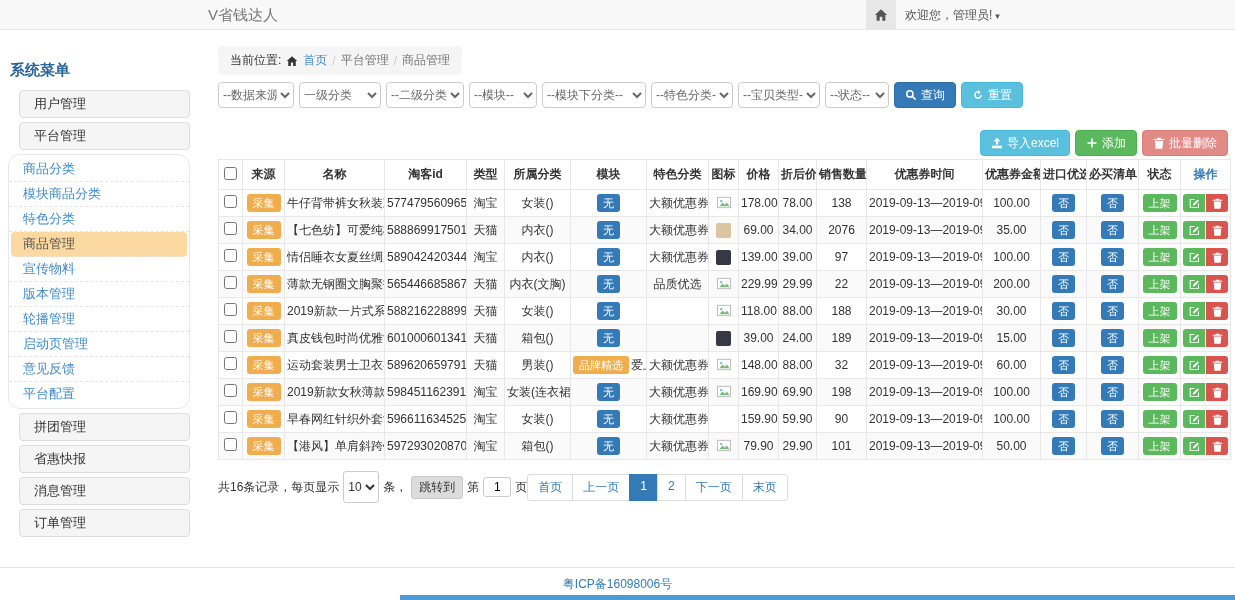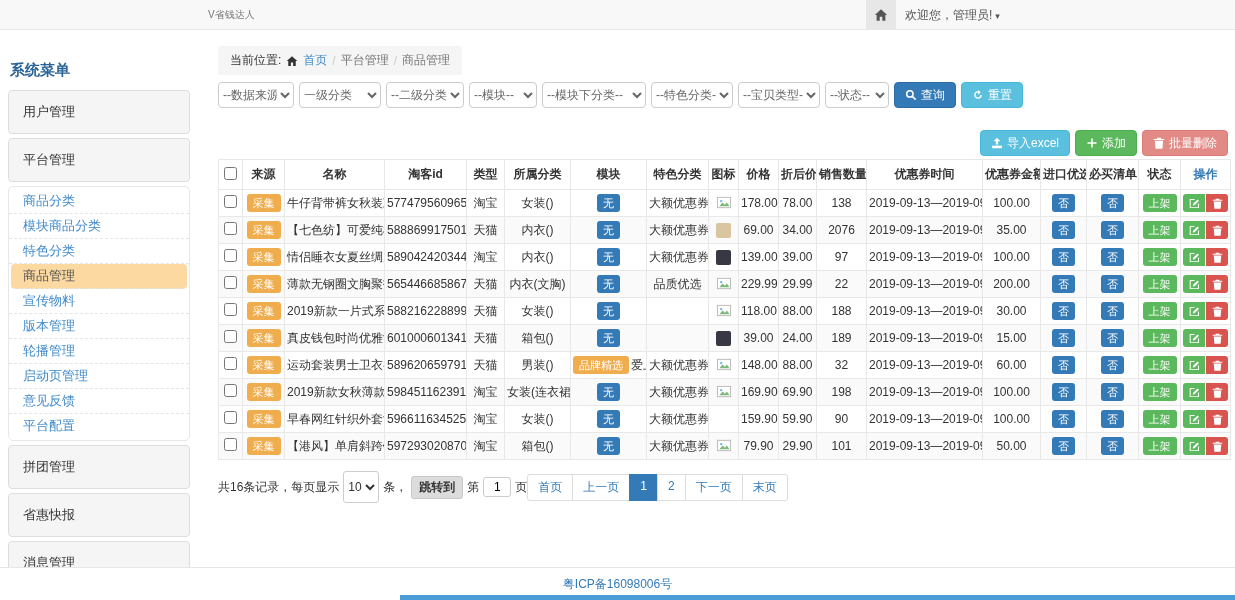--- a/index.html
+++ b/index.html
@@ -4,30 +4,30 @@
 <title>V省钱达人</title>
 <style>
   * { box-sizing: border-box; }
   html,body { width:1235px; height:600px; margin:0; overflow:hidden;
     font-family:"Liberation Sans","DejaVu Sans",sans-serif; background:#fff; position:relative; }
   .ic { display:inline-flex; align-items:center; vertical-align:-1px; }
   .ic svg { display:block; }
 
   
   .topbar { position:absolute; top:0; left:0; right:0; height:30px; background:#f8f8f8; border-bottom:1px solid #e7e7e7; z-index:4; }
-  .topbar-title { position:absolute; left:208px; top:0; line-height:30px; font-size:10px; color:#777; }
+  .topbar-title { position:absolute; left:208px; top:0; line-height:30px; font-size:15px; color:#777; }
   .topbar-home { position:absolute; left:866px; top:0; width:30px; height:29px; background:#e7e7e7; display:flex; align-items:center; justify-content:center; color:#555; cursor:pointer; }
   .topbar-user { position:absolute; left:905px; top:0; line-height:30px; font-size:12px; color:#555; cursor:pointer; }
   .caret-txt { font-size:9px; color:#555; margin-left:3px; }
 
   
   .sidebar { position:absolute; left:8px; top:55px; width:182px; bottom:33px; overflow:hidden; }
   .sidebar-header { color:#2a6496; font-weight:bold; font-size:15px; margin:6px 0 10px 2px; }
-  .menu-parent { background:#f5f5f5; border:1px solid #ddd; border-radius:4px; padding:12px 14px; font-size:13px; color:#333; margin-bottom:4px; line-height:18px; cursor:pointer; }
-  .menu-subpanel { background:#fff; border:1px solid #e7e7e7; border-radius:5px; margin-bottom:4px; padding:2px 0; }
+  .menu-parent { background:#f5f5f5; border:1px solid #ddd; border-radius:4px; padding:4px 14px; font-size:13px; color:#333; margin-bottom:4px; line-height:18px; cursor:pointer;margin-left:11px; }
+  .menu-subpanel { background:#fff; border:1px solid #e7e7e7; border-radius:12px; margin-bottom:4px; padding:2px 0; }
   .menu-sub { padding:4px 14px; font-size:13px; line-height:16px; color:#428bca; border-bottom:1px dashed #e5e5e5; cursor:pointer; }
   .menu-sub:last-child { border-bottom:none; }
   .menu-sub.active { background:#fcd9a0; border-radius:4px; color:#555; margin:0 2px; padding-left:12px; }
 
   
   .main { position:absolute; left:218px; top:46px; width:1010px; }
   .breadcrumb { display:inline-flex; align-items:center; gap:5px; background:#f5f5f5; border-radius:4px; padding:6px 12px; font-size:12px; color:#333; }
   .bc-home-link { color:#428bca; cursor:pointer; text-decoration:none; }
   .bc-sep { color:#ccc; }
   .bc-item { color:#777; }
@@ -62,21 +62,21 @@
   .thumb-dark  { background:#383844; }
   .op-group { display:inline-flex; gap:1px; }
   .mini-btn { width:22px; height:18px; display:inline-flex; align-items:center; justify-content:center; color:#fff; font-size:11px; cursor:pointer; }
   .mini-edit { background:#5cb85c; border-radius:3px 0 0 3px; }
   .mini-del  { background:#d9534f; border-radius:0 3px 3px 0; }
 
   
   .pagi { display:flex; align-items:center; margin-top:11px; width:594px; justify-content:flex-start; font-size:12px; color:#333; }
   .pagi-left { display:inline-flex; align-items:center; gap:4px; }
   .pp-select { height:32px; border:1px solid #ccc; border-radius:3px; font-size:12px; color:#333; background:#fff; }
-  .jump-btn { background:#dcdcdc; border:1px solid #c8c8c8; border-radius:3px; padding:2px 7px; cursor:pointer; color:#333;font-weight:bold; }
+  .jump-btn { background:#dcdcdc; border:1px solid #c8c8c8; border-radius:3px; padding:2px 7px; cursor:pointer; color:#333; }
   .jump-input { width:28px; height:20px; border:1px solid #ccc; border-radius:3px; text-align:center; font-size:12px; }
   .pagi-right { display:inline-flex; }
   .pg-btn { border:1px solid #ddd; background:#fff; color:#337ab7; padding:4px 10px; margin-left:-1px; cursor:pointer; font-size:12px; }
   .pg-btn.first { border-radius:3px 0 0 3px; margin-left:0; }
   .pg-btn.last  { border-radius:0 3px 3px 0; }
   .pg-btn.active { background:#337ab7; border-color:#337ab7; color:#fff; }
 
   
   .footer { position:absolute; left:0; right:0; bottom:0; height:33px; background:#fff; border-top:1px solid #e7e7e7; display:flex; align-items:center; justify-content:center; font-size:12px; color:#767676; z-index:5; }
   .icp { color:#337ab7; text-decoration:none; cursor:pointer; }

